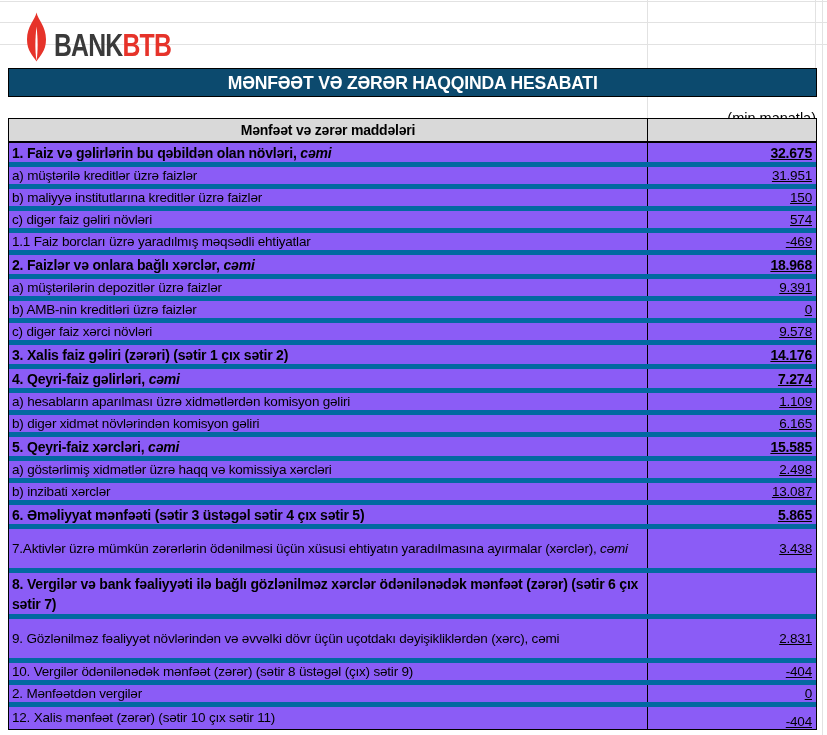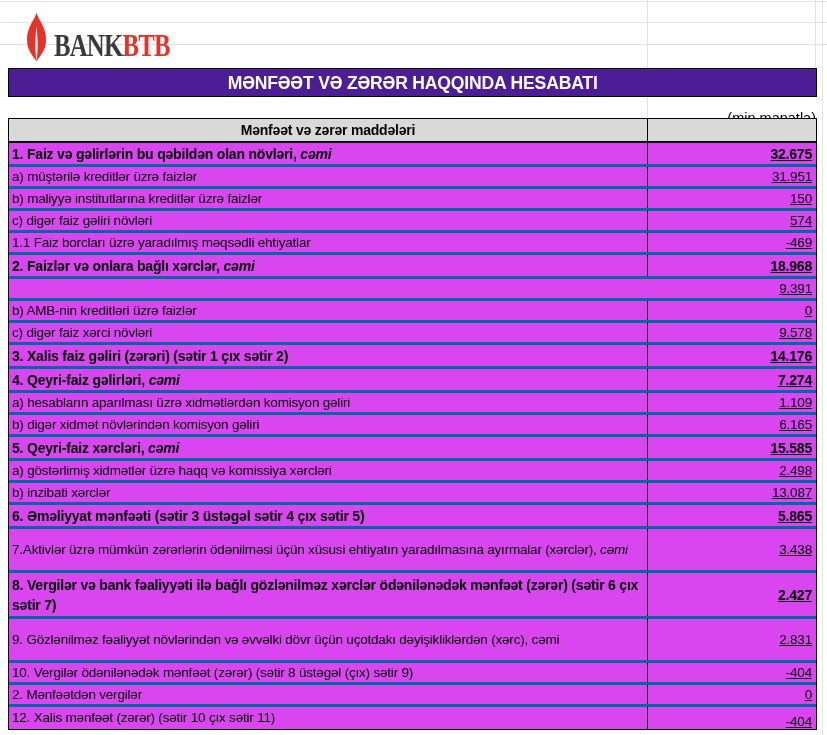--- a/index.html
+++ b/index.html
@@ -10,51 +10,51 @@
     color:#000; position:relative; overflow:hidden;
   }
   .sheet { position:absolute; inset:0; background:#ffffff; }
 
   
   .gl { position:absolute; background:#e2e2e2; z-index:0; }
   .gl.h { left:0; width:827px; height:1px; }
   .gl.v { top:0; width:1px; }
 
   
-  .logo { position:absolute; left:24px; top:9px; height:54px; display:flex; align-items:flex-end; z-index:2;font-family:Liberation Serif, serif; }
+  .logo { position:absolute; left:24px; top:9px; height:54px; display:flex; align-items:flex-end; z-index:2; }
   .logo svg { width:25px; height:52px; display:block; }
   .logo-text { display:inline-block; transform:scaleX(0.8); transform-origin:left bottom;
     font-size:31px; font-weight:600; letter-spacing:-1px; line-height:1; margin-left:5px; margin-bottom:2px; white-space:nowrap; }
   .logo-bank { color:#3a3a3a; }
   .logo-btb  { color:#e6332a; }
 
   
   .titlebar { position:absolute; left:8px; top:68px; width:809px; height:29px;
-    background:#4c1d95; border:1.5px solid #000; z-index:2;
+    background:#0c4a6e; border:1.5px solid #000; z-index:2;
     display:flex; align-items:center; justify-content:center; }
   .titlebar span { display:inline-block; transform:scaleX(0.95);
     color:#fff; font-weight:bold; font-size:18.5px; letter-spacing:-0.2px; white-space:nowrap; }
 
   
   .units { position:absolute; left:8px; top:107px; width:809px; height:21px; z-index:2;
     display:flex; align-items:center; justify-content:flex-end;
     font-size:14.5px; padding-right:1px; }
 
   
   .table { position:absolute; left:8px; top:118px; width:809px; z-index:2;
-    border:1px solid #000; background:#d946ef; font-size:13.5px; letter-spacing:-0.2px; }
+    border:1px solid #000; background:#8b5cf6; font-size:13.5px; letter-spacing:-0.2px; }
   .thead { display:flex; height:24px; background:#d9d9d9; border-bottom:2px solid #000; }
   .thead .cl { width:639px; border-right:1px solid #000; display:flex; align-items:center; justify-content:center;
     font-weight:bold; font-size:14px; }
   .thead .cv { flex:1; }
-  .trow { display:flex; height:22px; border-bottom:3px solid #0369a1; overflow:hidden; }
+  .trow { display:flex; height:22px; border-bottom:5px solid #0369a1; overflow:hidden; }
   .trow:last-child { border-bottom:none;align-items:flex-end; }
   .trow.b { height:24px; font-weight:bold; font-size:14px; }
   .trow.tall { height:44px; }
-  .trow.b.tall { height:46px; }
+  .trow.b.tall { height:46px;flex-direction:column; }
   .trow .cl { width:639px; border-right:1px solid #000; padding:1px 4px 1px 3px;
     display:flex; align-items:center; line-height:20px; }
   .trow .cl .lt { display:inline; }
   .trow .cl i { font-style:italic; }
   .trow .cv { flex:1; display:flex; align-items:center; justify-content:flex-end; padding-right:4px;text-decoration:underline; }
 </style>
 </head>
 <body>
 
 <div class="sheet">
@@ -116,20 +116,23 @@
           </div>
           <div class="cv">-469</div>
         </div>
         <div class="trow b">
           <div class="cl">
             <span class="lt"><span>2. Faizlər və onlara bağlı xərclər, </span><i>cəmi</i></span>
           </div>
           <div class="cv">18.968</div>
         </div>
         <div class="trow">
+          <div class="cl">
+            <span class="lt"><span>a) müştərilərin depozitlər üzrə faizlər</span></span>
+          </div>
           <div class="cv">9.391</div>
         </div>
         <div class="trow">
           <div class="cl">
             <span class="lt"><span>b) AMB-nin kreditləri üzrə faizlər</span></span>
           </div>
           <div class="cv">0</div>
         </div>
         <div class="trow">
           <div class="cl">

